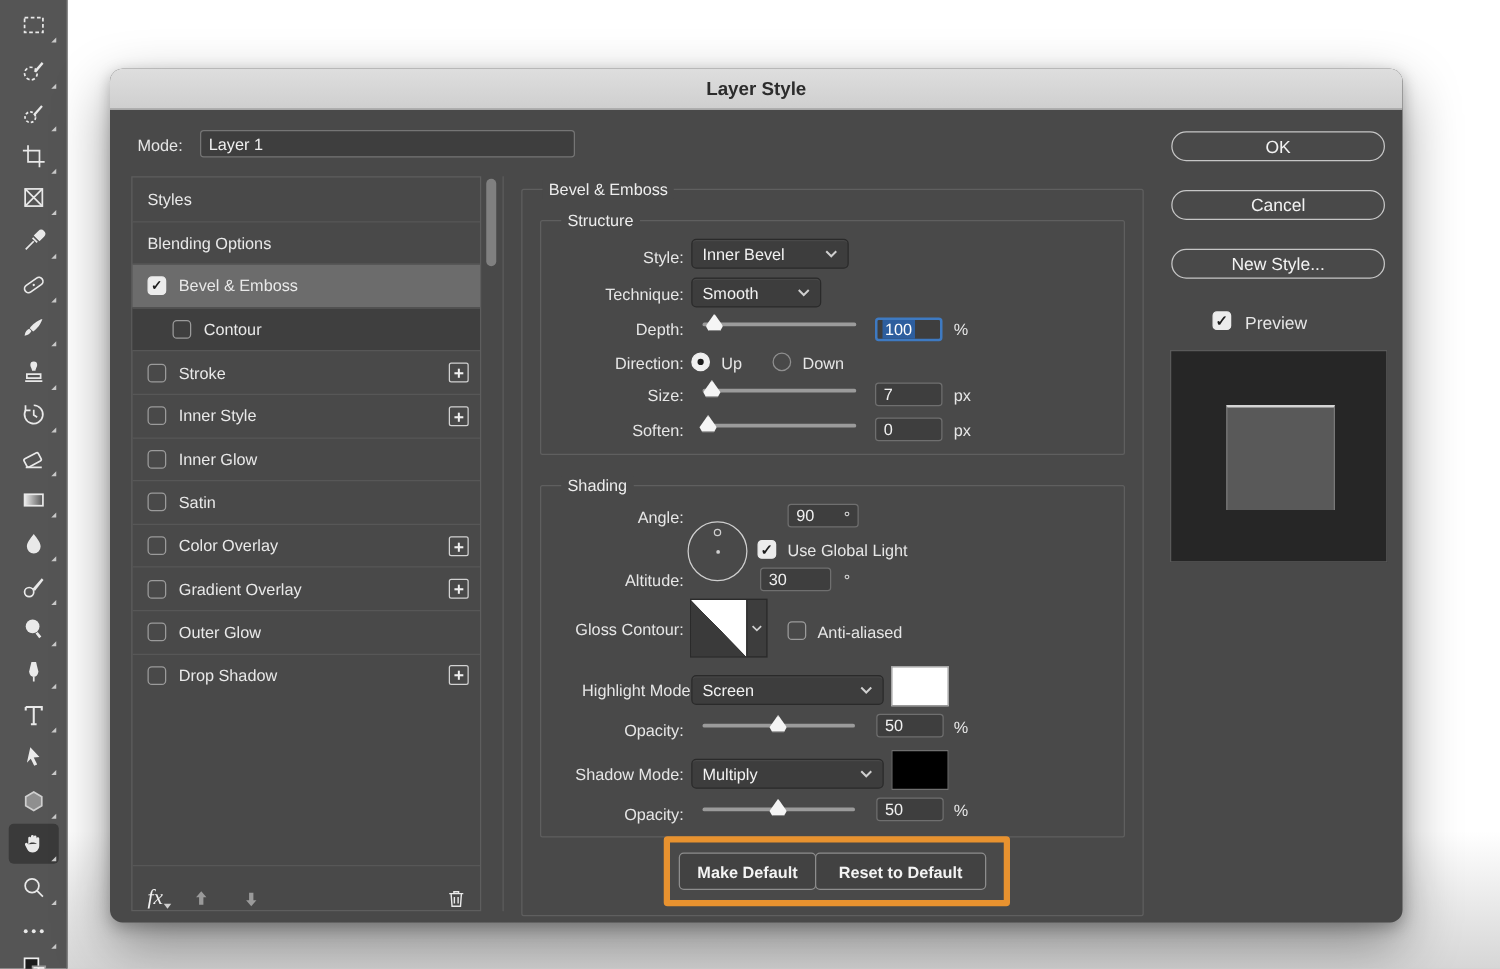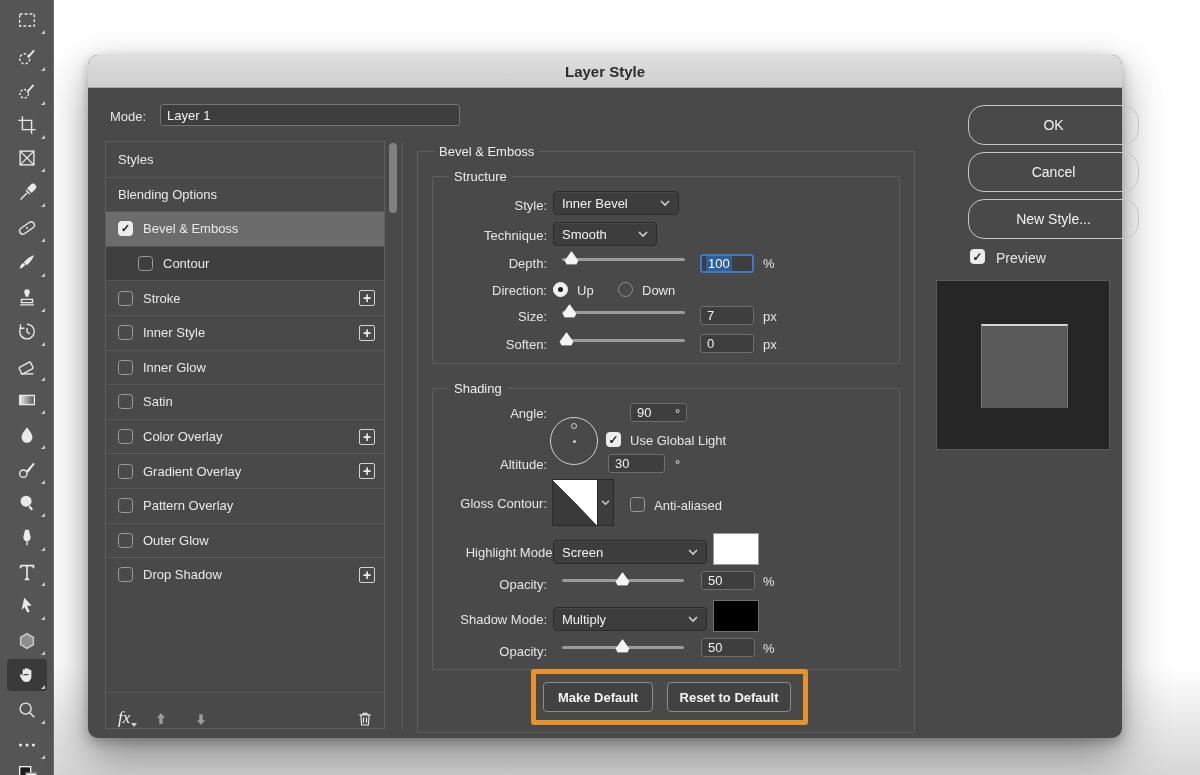--- a/index.html
+++ b/index.html
@@ -91,21 +91,21 @@
                      border-top:4px solid #cfcfcf; }
   .mv-arrow { width:18px; height:18px; margin-left:22px; }
   .trash { margin-left:auto; margin-right:10px; width:18px; height:18px; }
   .trash svg, .mv-arrow svg { width:100%; height:100%; }
 
   .scroll-thumb { position:absolute; left:301px; top:88px; width:8px; height:70px;
                   background:#808080; border-radius:4px; }
   .v-divider { position:absolute; left:314px; top:86px; height:588px; border-left:1px solid #5c5c5c; }
 
   
-  .pill-btn { position:absolute; left:880px; width:171px; height:40px; border-radius:16px;
+  .pill-btn { position:absolute; left:849px; width:171px; height:24px; border-radius:16px;
               border:1px solid #c6c6c6; background:transparent; color:#f2f2f2; font-size:14px;
               display:flex; align-items:center; justify-content:center; }
 
   .preview-box { position:absolute; left:848px; top:225px; width:174px; height:170px;
                  background:#262626; border:1px solid #5a5a5a; }
   .preview-square { position:absolute; left:44px; top:43px; width:87px; height:84px;
                     background:#595959; border-top:2px solid #d4d4d4;
                     border-left:1px solid #787878; border-right:1px solid #787878; }
 
   .def-btn { position:absolute; height:30px; background:#424242; border:1px solid #8d8d8d;
@@ -324,24 +324,20 @@
       </div>
     <div class="lrow">
         <span class="cbx"></span>
         <span>Color Overlay</span>
         <span class="plus">+</span>
       </div>
     <div class="lrow">
         <span class="cbx"></span>
         <span>Gradient Overlay</span>
         <span class="plus">+</span>
-      </div>
-    <div class="lrow">
-        <span class="cbx"></span>
-        <span>Pattern Overlay</span>
       </div>
     <div class="lrow">
         <span class="cbx"></span>
         <span>Outer Glow</span>
       </div>
     <div class="lrow">
         <span class="cbx"></span>
         <span>Drop Shadow</span>
         <span class="plus">+</span>
       </div>
@@ -485,21 +481,21 @@
   <span class="r-label" style="left:319px; top:589px;">Opacity:</span>
   <div class="slider-track" style="left:474px; top:591px; width:122px;">
     <span class="sl-thumb" style="left:53px;"></span>
   </div>
   <div class="nfield" style="left:613px; top:583px;">
     <span>50</span>
   </div>
   <span class="unit" style="left:675px; top:586px;">%</span>
 
   <div class="def-btn" style="left:455px; top:627px; width:110px;">Make Default</div>
-  <div class="def-btn" style="left:579px; top:627px; width:124px;">Reset to Default</div>
+  <div class="def-btn" style="left:564px; top:627px; width:137px;">Reset to Default</div>
   <div class="annotation"></div>
 
   <div class="pill-btn" style="top:50px;">OK</div>
   <div class="pill-btn" style="top:97px;">Cancel</div>
   <div class="pill-btn" style="top:144px;">New Style...</div>
 
   <span class="checkbox on" style="left:882px; top:194px;">✓</span>
   <span class="flabel" style="left:908px; top:195px; font-size:14px;">Preview</span>
 
   <div class="preview-box">

